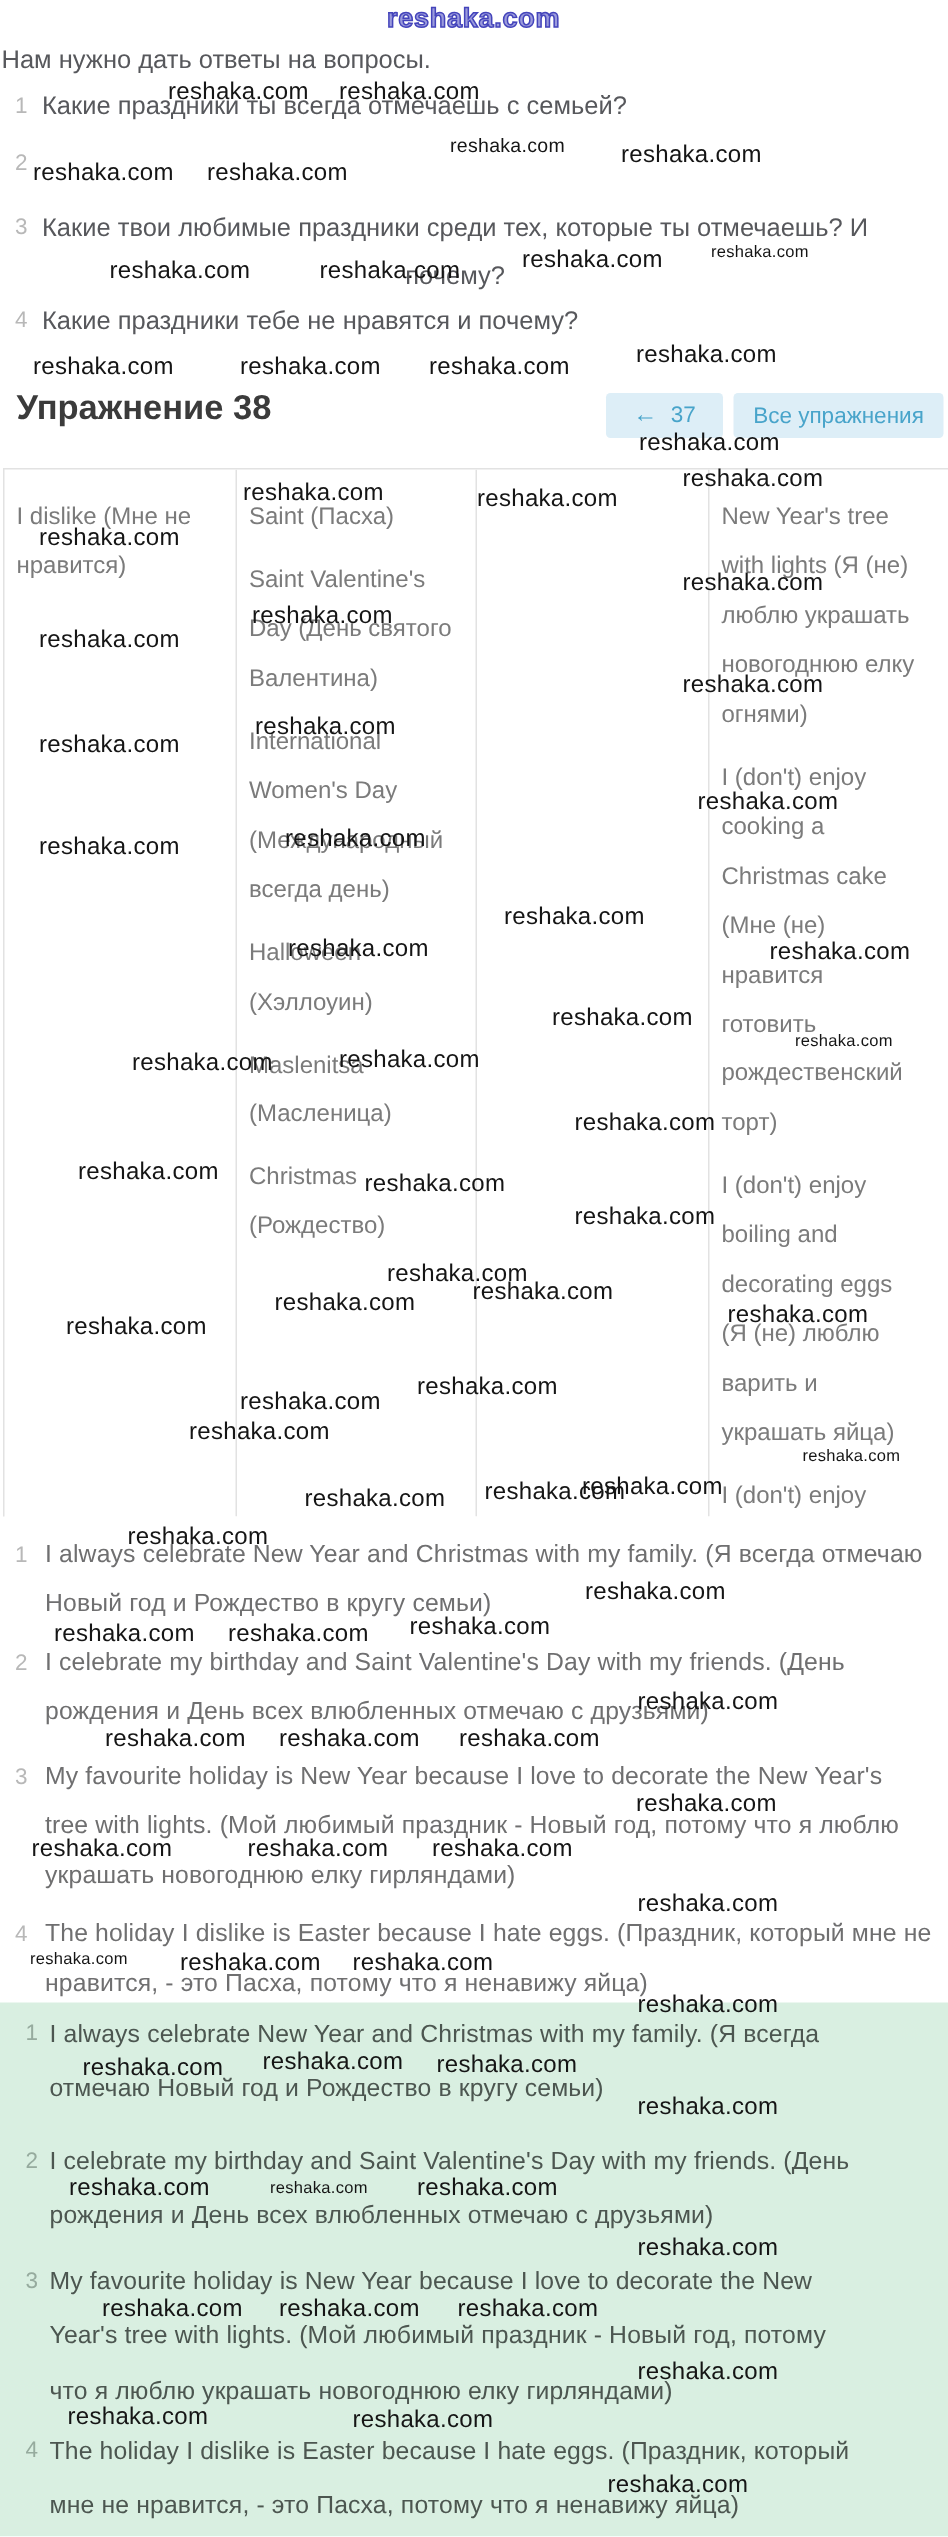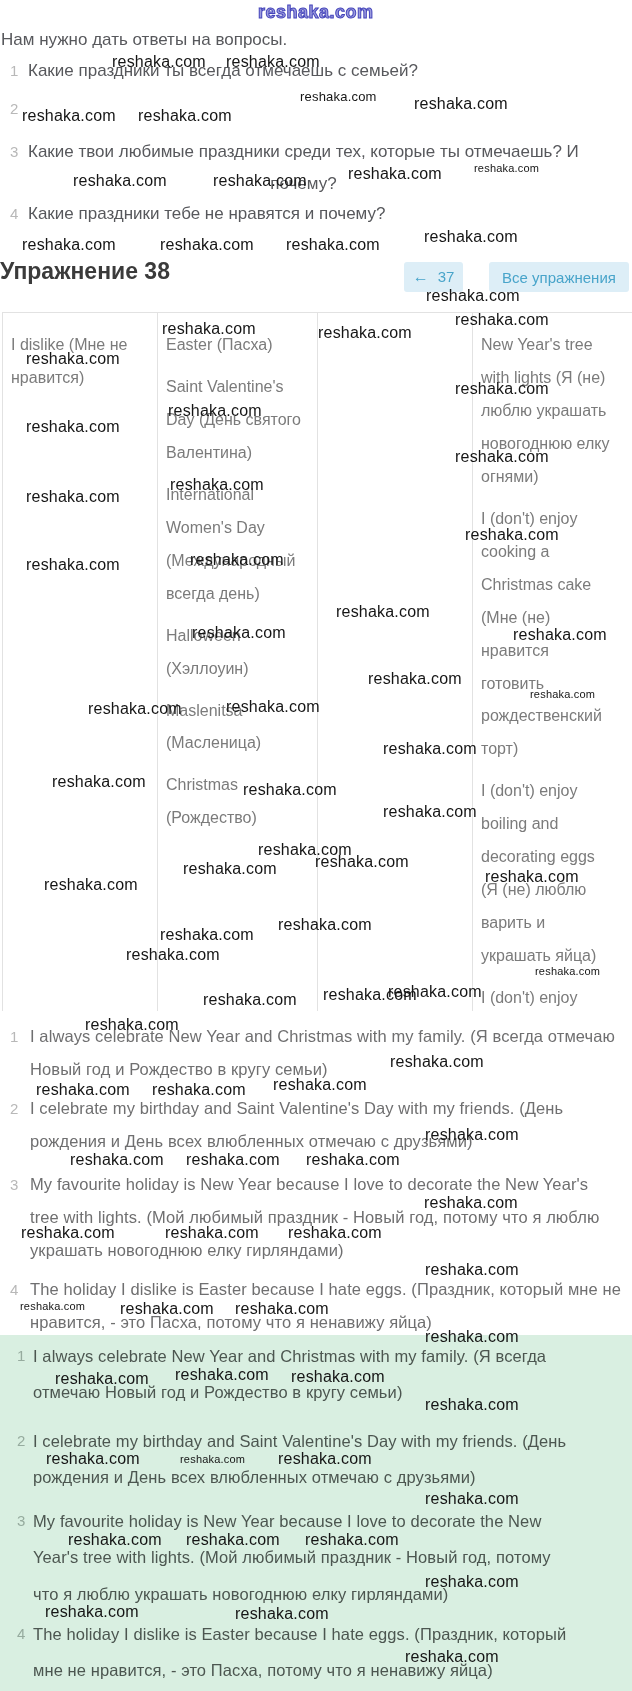--- a/index.html
+++ b/index.html
@@ -14,24 +14,24 @@
   .logo{position:absolute;left:258px;top:2px;font-size:18px;font-weight:bold;z-index:6;
         color:#9b9bdc;-webkit-text-stroke:1px #4444bb;letter-spacing:.5px;}
 
   
   .intro{position:absolute;left:1px;top:24px;font-size:17px;color:#57585c;line-height:1.9;z-index:2;}
   .q{position:absolute;left:0;width:625px;display:flex;padding-left:10px;z-index:2;}
   .q .num{flex:0 0 18px;font-size:15px;color:#b8b8b8;line-height:2.15;}
   .q .qt{font-size:17px;color:#57585c;line-height:1.9;white-space:pre;text-align:center;}
 
   
-  .title{position:absolute;left:0;top:258px;margin:0;font-size:23px;font-weight:700;color:#3b3b3b;z-index:2;}
+  .title{position:absolute;left:0;top:258px;margin:0;font-size:23px;font-weight:700;color:#3b3b3b;z-index:2;padding-left:11px;}
   .btn{position:absolute;top:262px;height:30px;border:none;border-radius:3px;background:#ddeef7;
        color:#48a4ca;font-size:15px;font-family:inherit;cursor:pointer;z-index:2;text-align:center;}
-  .btn-prev{left:404px;width:59px;}
+  .btn-prev{left:404px;width:78px;}
   .btn-all{left:489px;width:140px;}
   .btn-prev .arr{margin-right:9px;font-size:16px;}
 
   
   .tbl{position:absolute;left:2px;top:312px;width:630px;height:698px;z-index:1;
        border-top:1px solid #e2e2e2;border-left:1px solid #e2e2e2;
        display:grid;grid-template-columns:155px 160px 155px 160px;overflow:hidden;}
   .col{border-right:1px solid #e2e2e2;padding:16px 6px 0 8px;overflow:hidden;}
   .col:last-child{border-right:none;}
   .col p{margin:0 0 9px 0;font-size:16px;color:#7b7b7b;line-height:2.06;white-space:pre;}
@@ -78,21 +78,21 @@
     <span class="arr">←</span><span>37</span>
   </button>
   <button class="btn btn-all">Все упражнения</button>
 
   <div class="tbl">
     <div class="col">
         <p>I dislike (Мне не
 нравится)</p>
       </div>
     <div class="col">
-        <p>Easter (Пасха)</p>
+        <p>Saint (Пасха)</p>
         <p>Saint Valentine's
 Day (День святого
 Валентина)</p>
         <p>International
 Women's Day
 (Международный
 всегда день)</p>
         <p>Halloween
 (Хэллоуин)</p>
         <p>Maslenitsa

